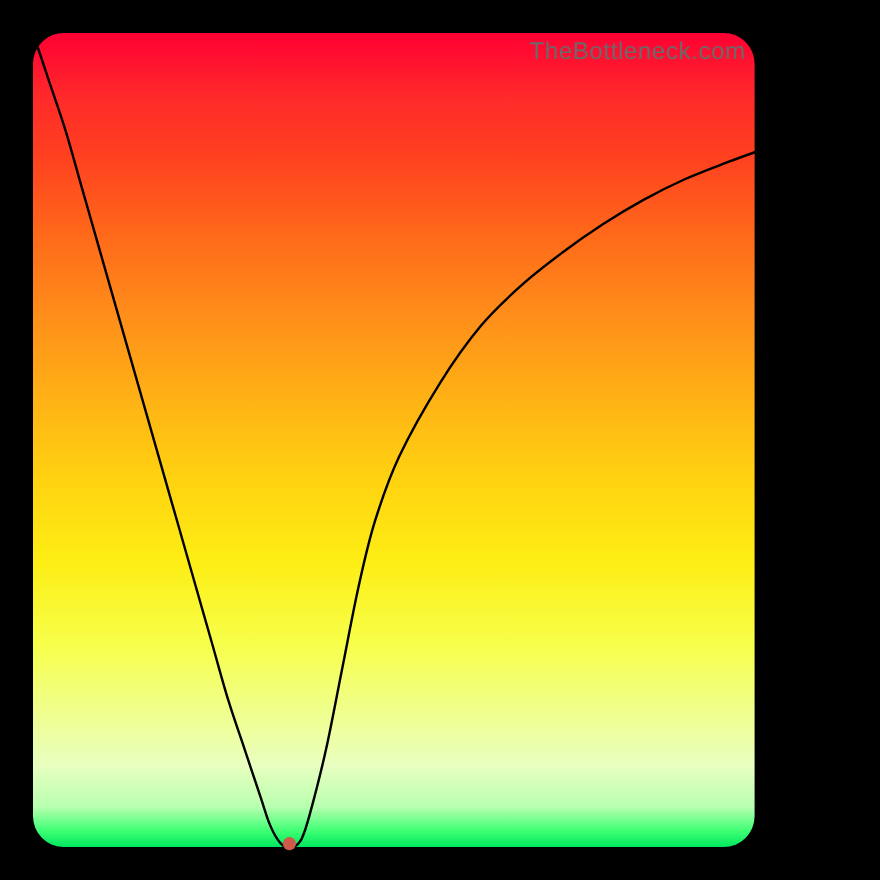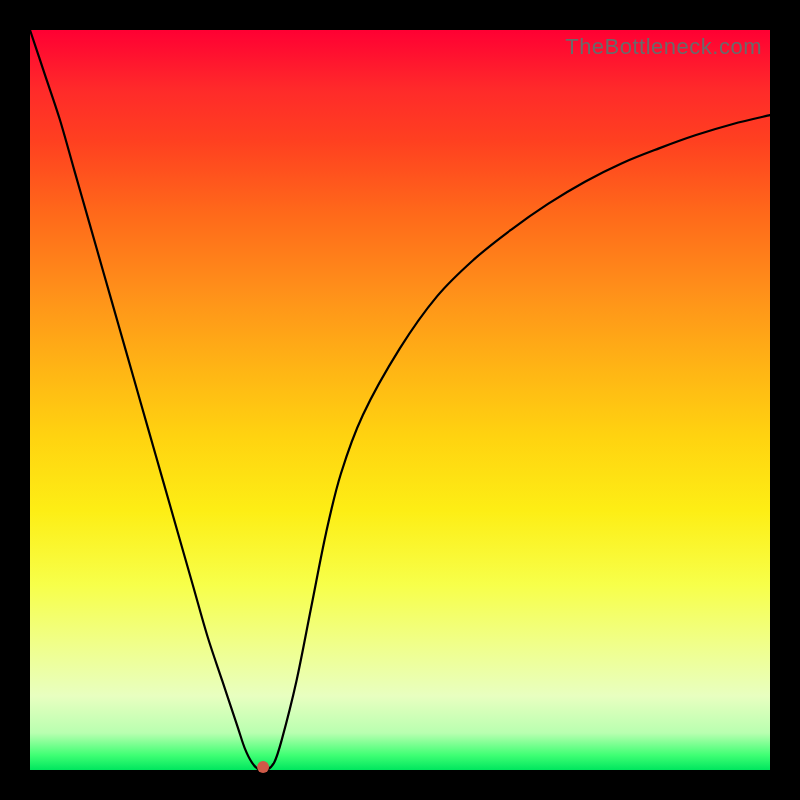--- a/index.html
+++ b/index.html
@@ -14,39 +14,40 @@
   .frame {
     position: relative;
     width: 800px;
     height: 800px;
     background: #000;
   }
   .plot-area {
     position: absolute;
     left: 30px;
     top: 30px;
-    width: 740px;
+    width: 656px;
     height: 740px;
     background: linear-gradient(
       to bottom,
       #ff0033 0%,
       #ff2a2a 8%,
       #ff4020 15%,
       #ff6a1a 25%,
       #ff8f1a 35%,
       #ffb215 45%,
       #ffd310 55%,
       #fdee15 65%,
       #f7ff4a 75%,
       #f0ff8a 83%,
       #e8ffc0 90%,
       #b9ffb0 95%,
       #3fff74 98%,
       #00e65e 100%
     );
+    border-radius: 28px;
   }
   .watermark {
     position: absolute;
     top: 4px;
     right: 8px;
     color: #6a6a6a;
     font-size: 22px;
     letter-spacing: 0.5px;
     font-weight: 400;
     z-index: 5;

